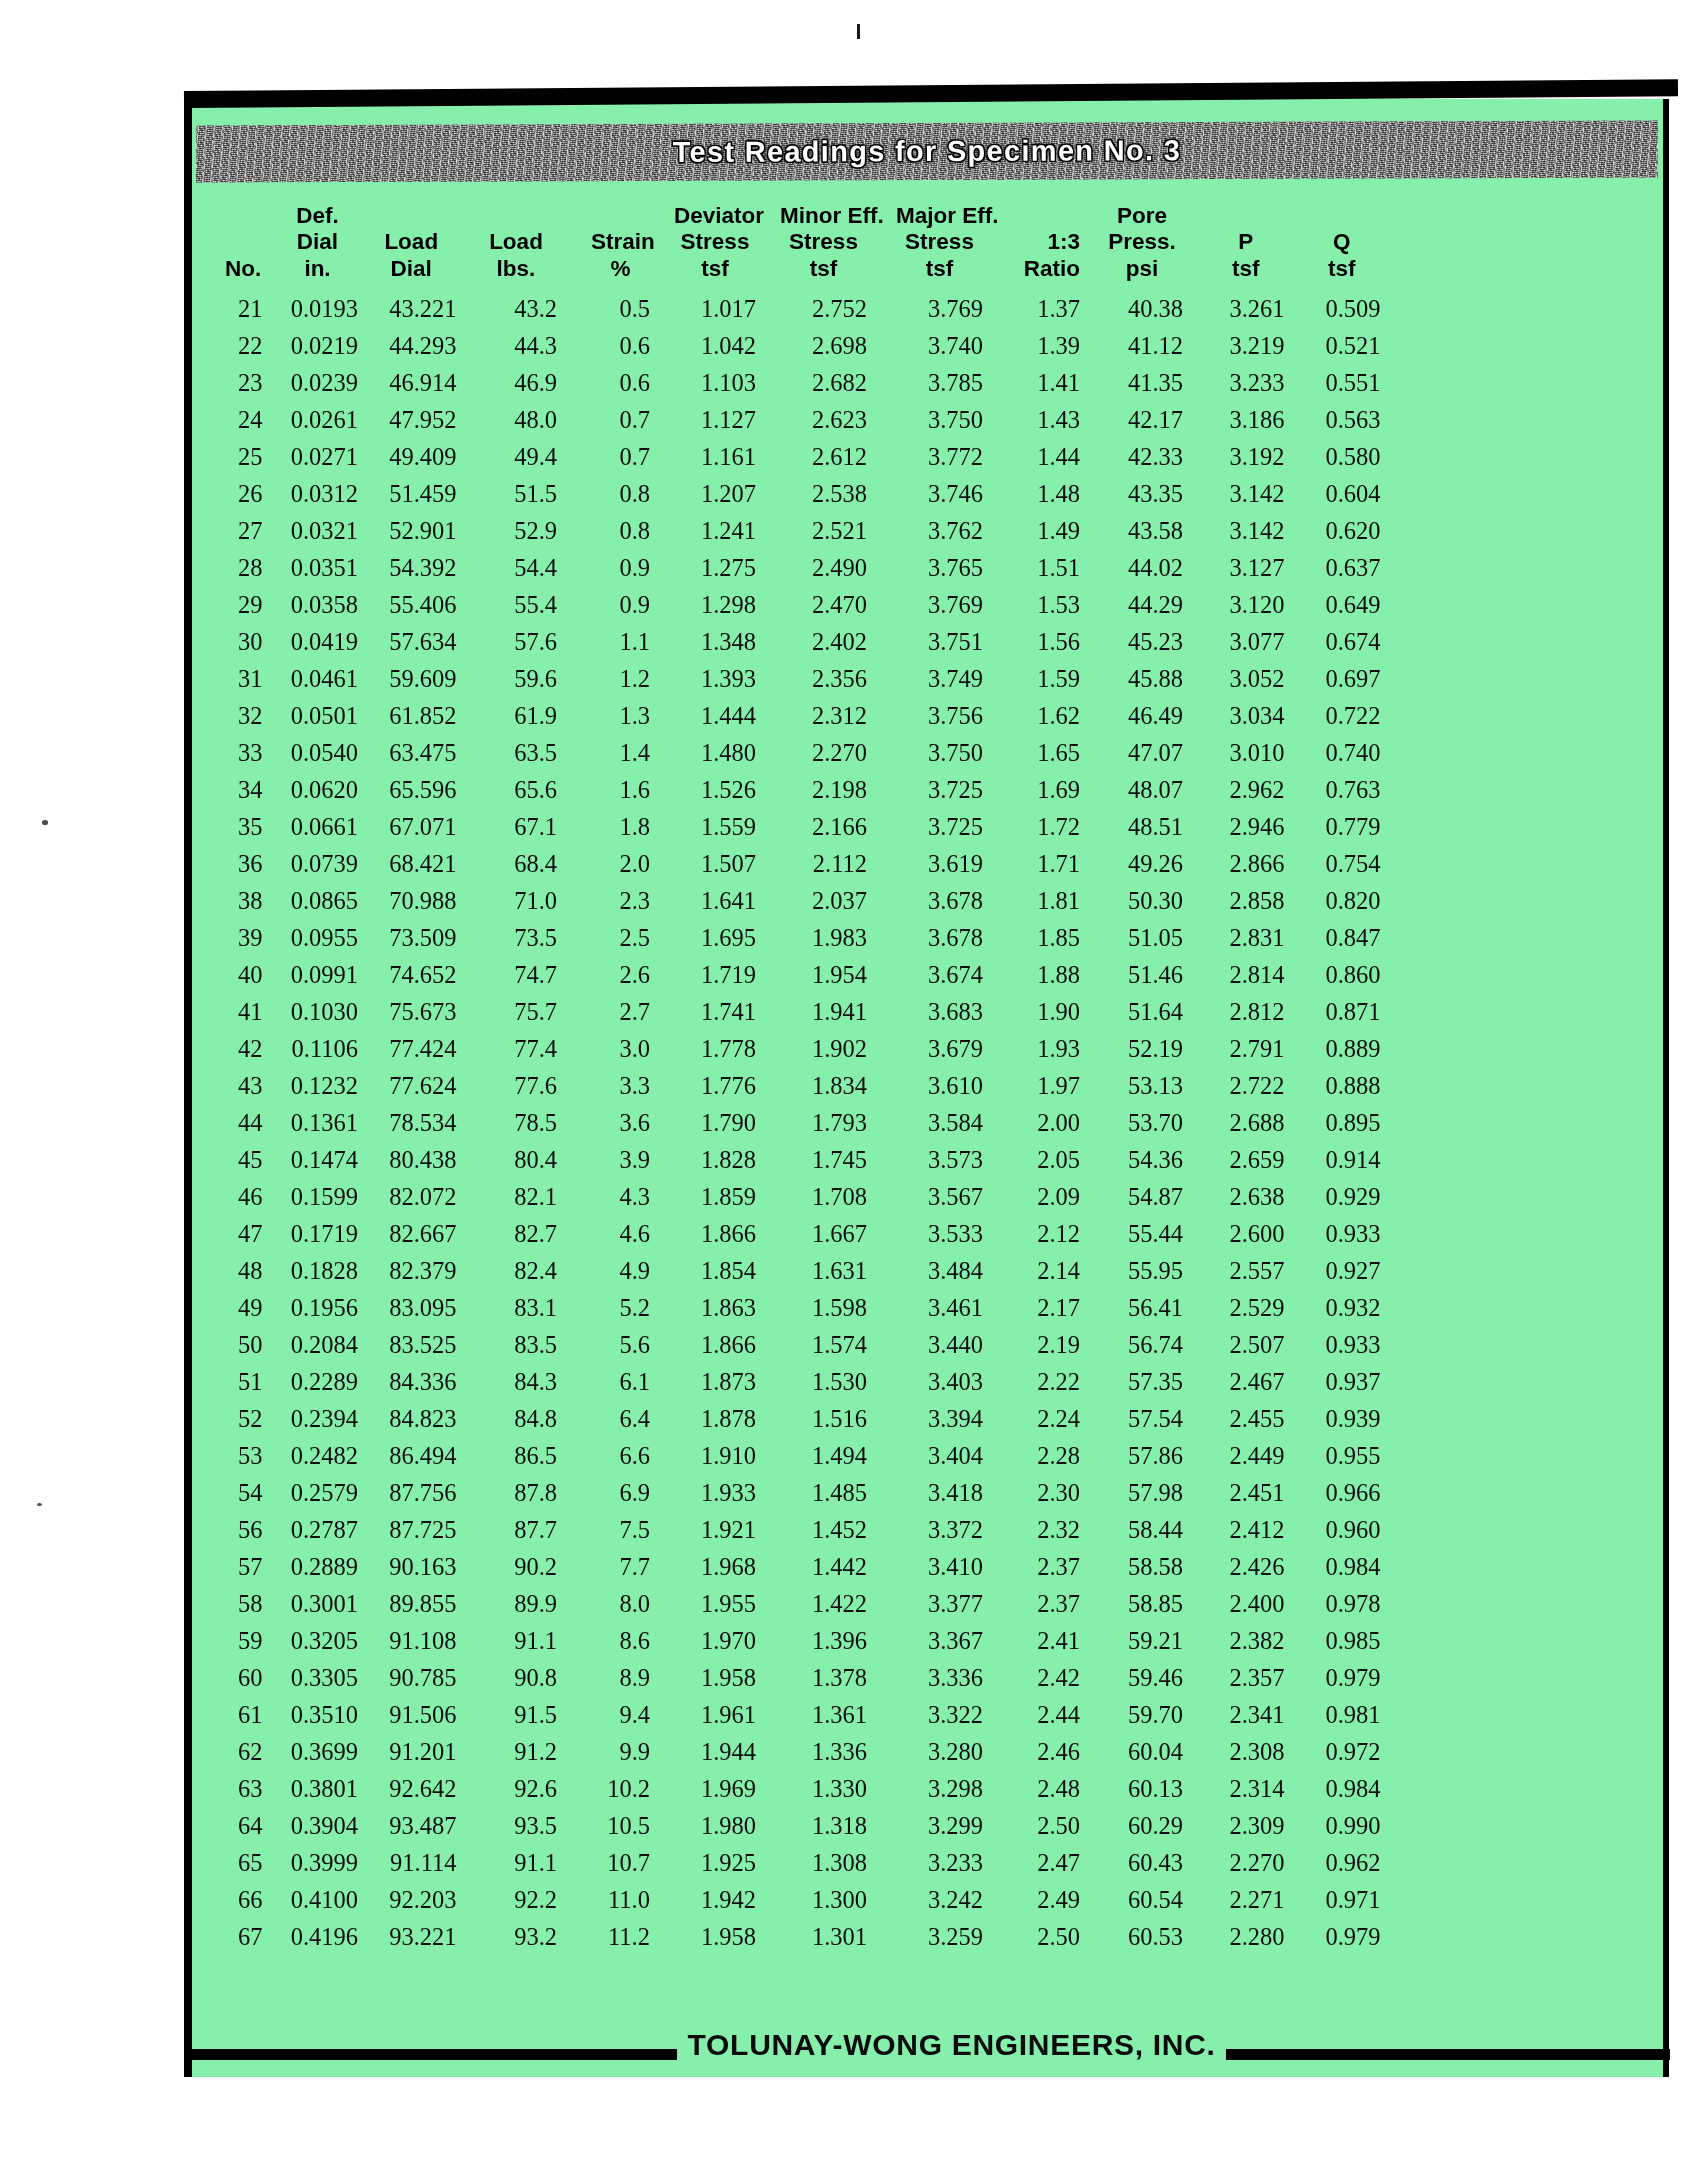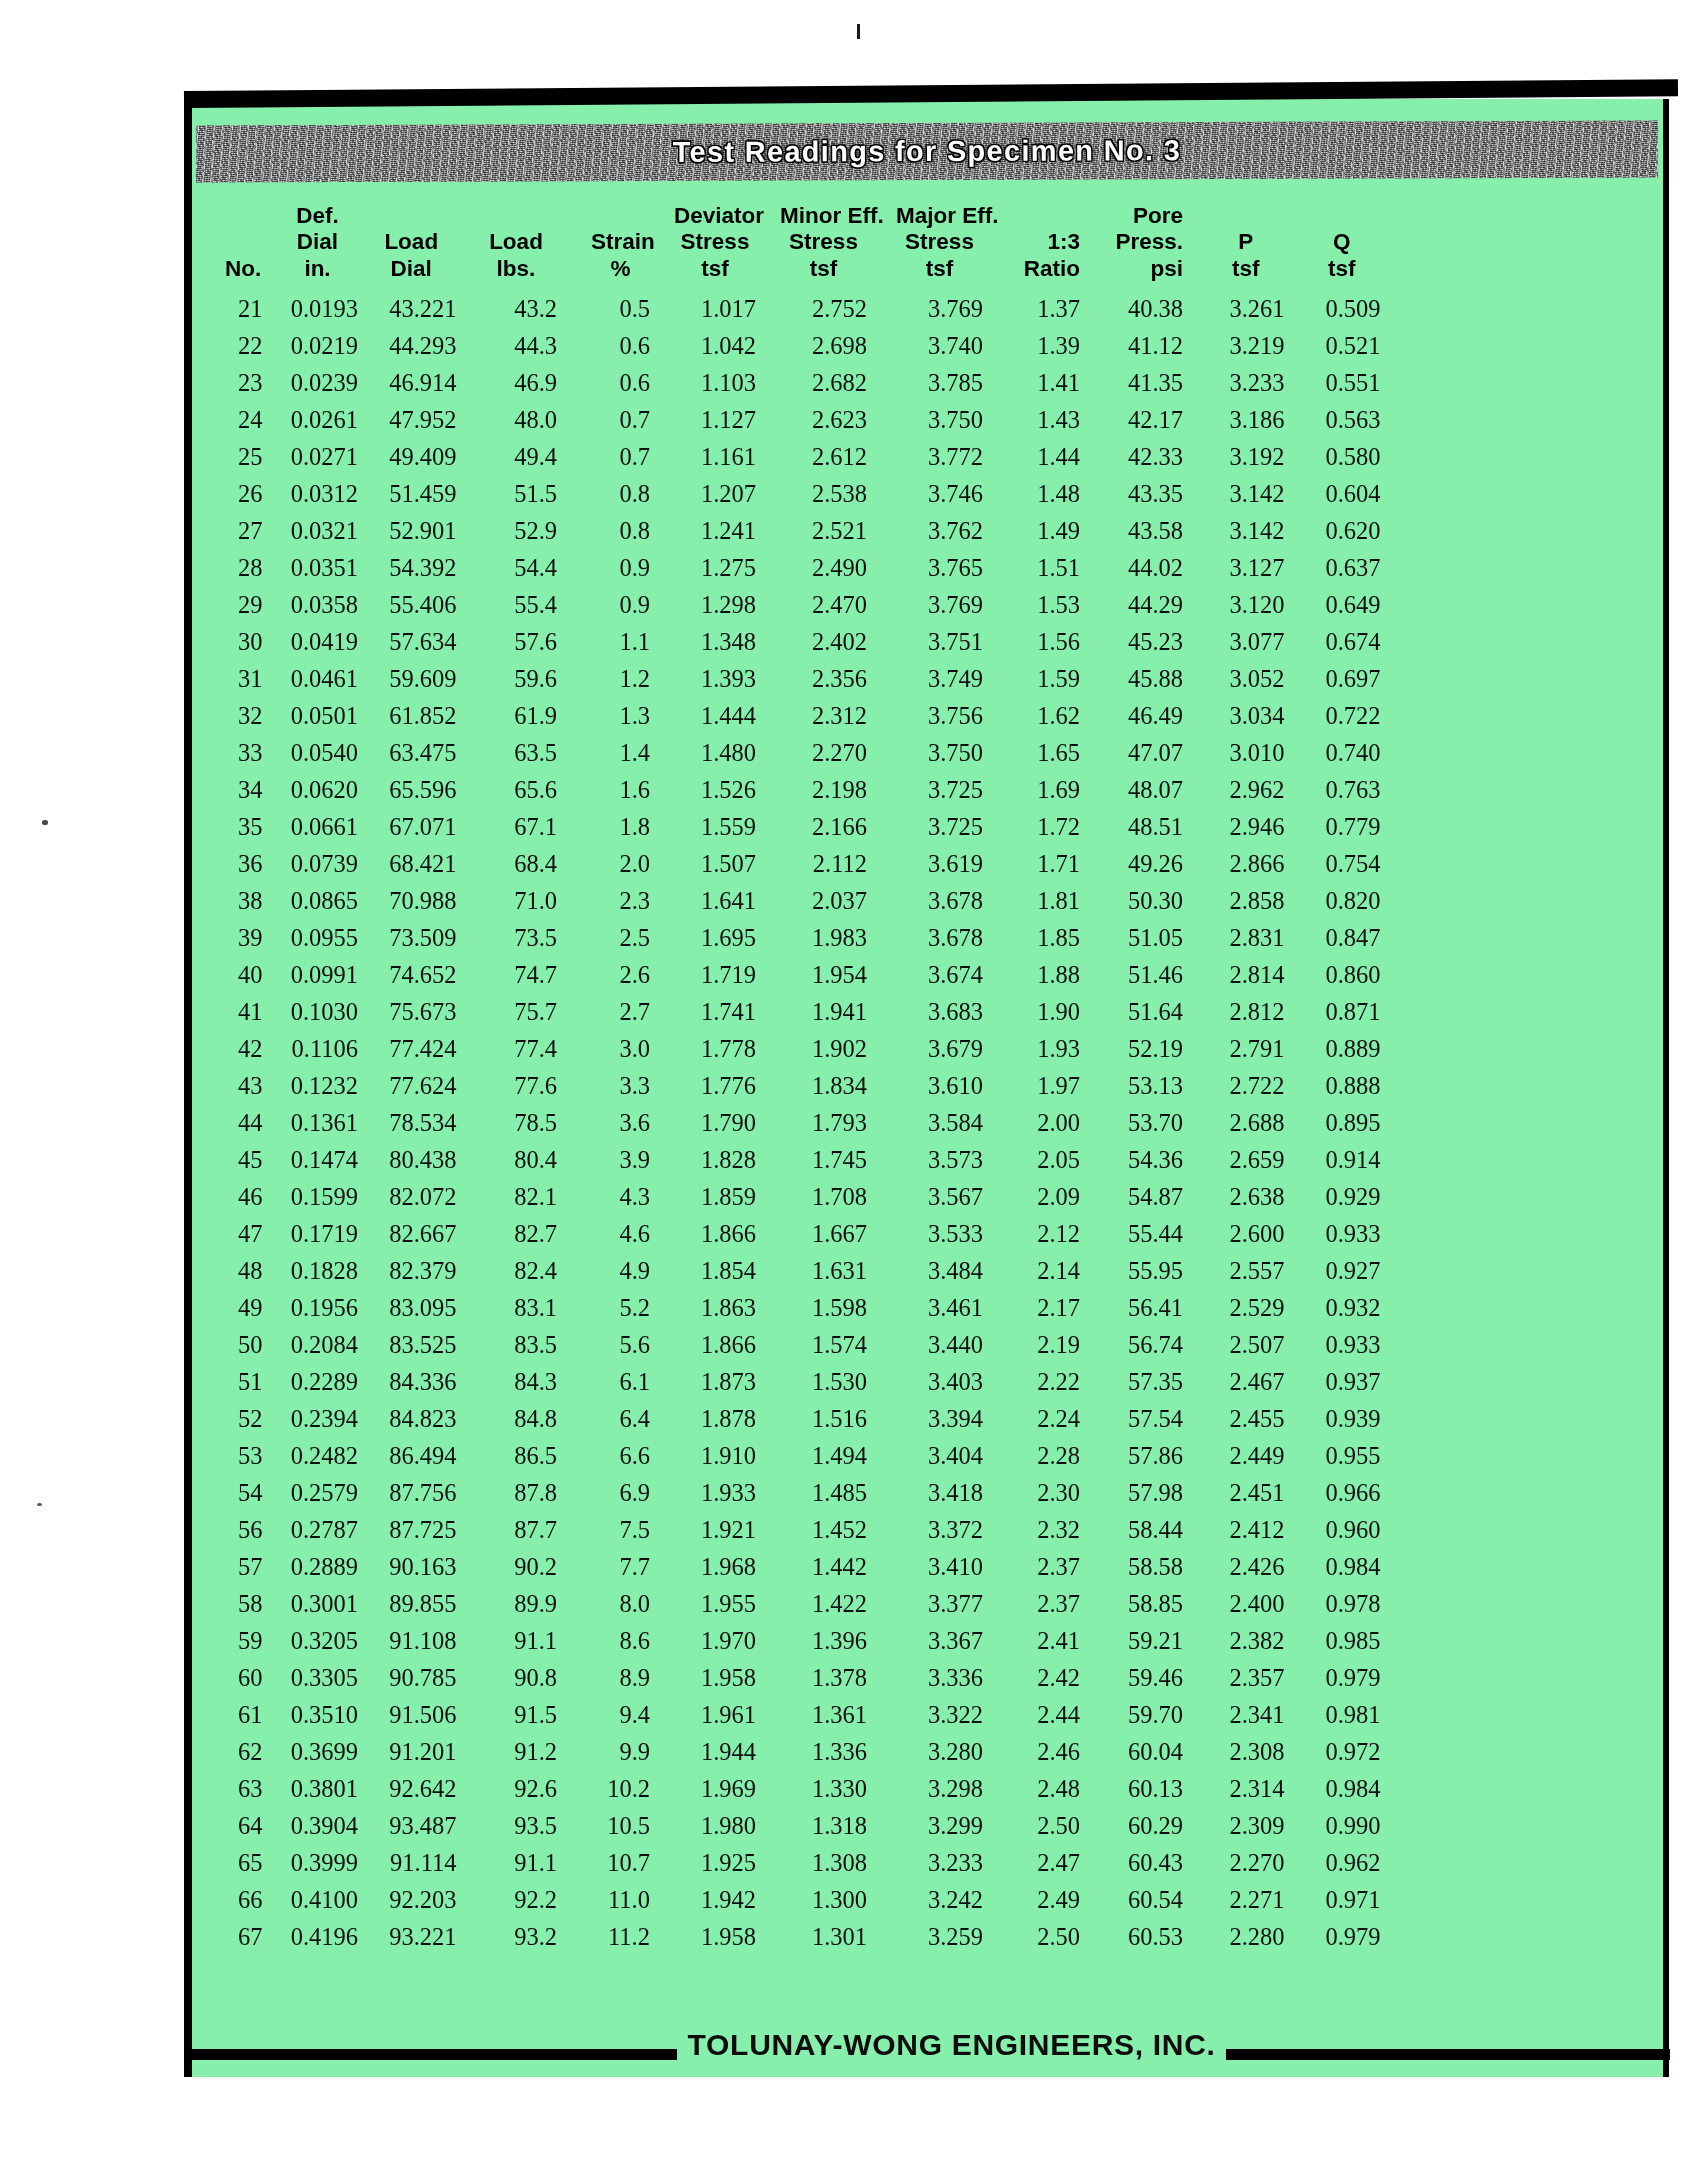--- a/index.html
+++ b/index.html
@@ -88,21 +88,21 @@
   }
   th:nth-child(1)  { width: 53px;  }
   th:nth-child(2)  { width: 89px; }
   th:nth-child(3)  { width: 109px; }
   th:nth-child(4)  { width: 116px; }
   th:nth-child(5)  { width: 83px; }
   th:nth-child(6)  { width: 106px; }
   th:nth-child(7)  { width: 116px; }
   th:nth-child(8)  { width: 116px; }
   th:nth-child(9)  { width: 89px; text-align: right; }
-  th:nth-child(10) { width: 106px; text-align: right; }
+  th:nth-child(10) { width: 106px; }
   th:nth-child(11) { width: 96px; }
   th:nth-child(12) { width: 96px; }
   th:nth-child(1),  td:nth-child(1)  { padding-right: 14.6px; }
   th:nth-child(2),  td:nth-child(2)  { padding-right: 8px; }
   th:nth-child(3),  td:nth-child(3)  { padding-right: 18.5px; }
   th:nth-child(4),  td:nth-child(4)  { padding-right: 34px; }
   th:nth-child(5),  td:nth-child(5)  { padding-right: 24px; }
   th:nth-child(6),  td:nth-child(6)  { padding-right: 24px; }
   th:nth-child(7),  td:nth-child(7)  { padding-right: 29px; }
   th:nth-child(8),  td:nth-child(8)  { padding-right: 29px; margin-left: 12px; }

